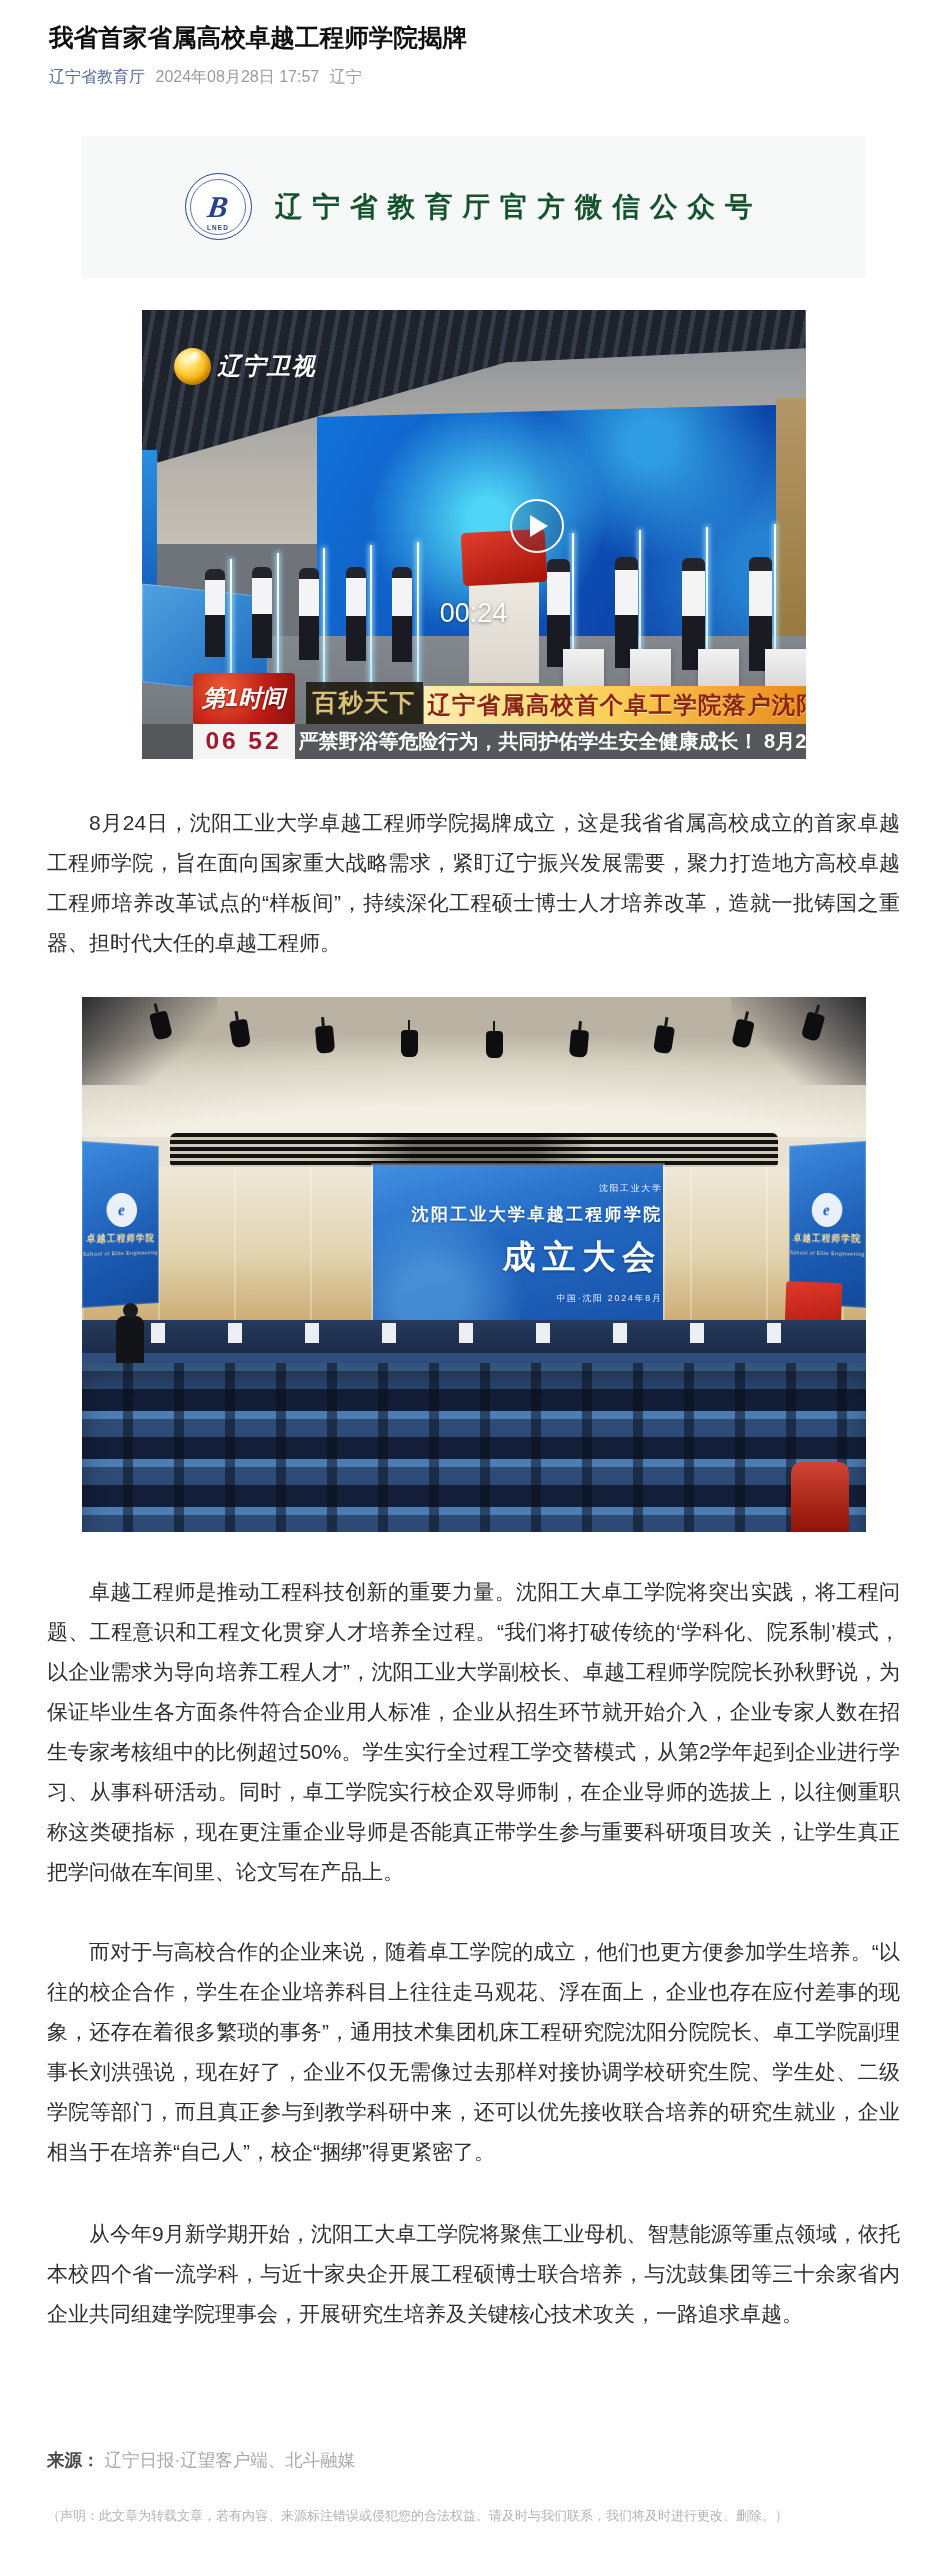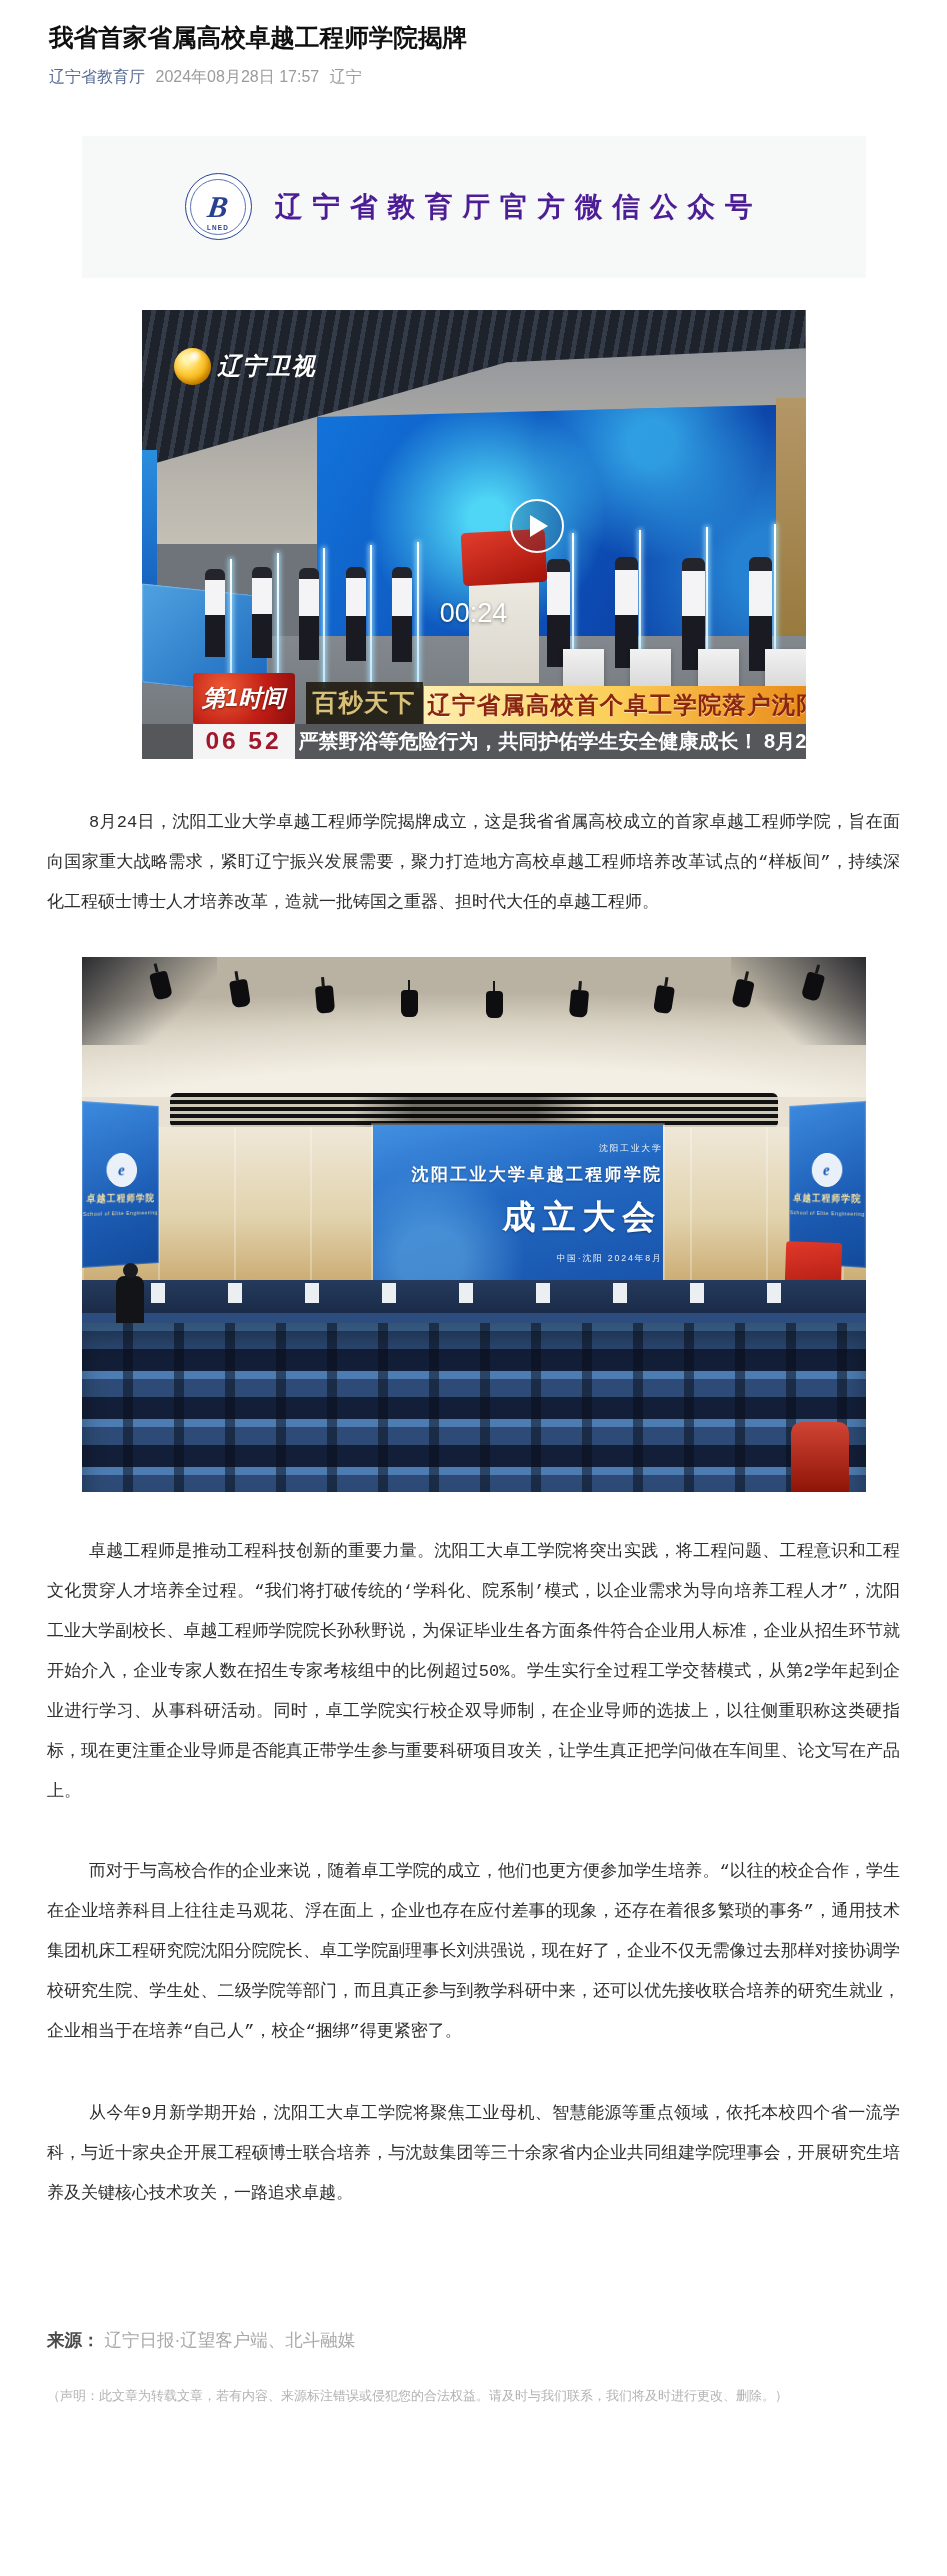--- a/index.html
+++ b/index.html
@@ -16,21 +16,21 @@
   .banner{position:relative;width:784px;height:142px;margin:49px auto 0;background:#f7f8f8;
           display:flex;align-items:center;justify-content:center;gap:23.4px;}
   .seal{position:relative;width:65px;height:65px;border-radius:50%;border:1.8px solid #27418f;
         background:#fff;flex:0 0 auto;display:flex;align-items:center;justify-content:center;}
   .seal::before{content:"";position:absolute;inset:4.7px;border-radius:50%;border:1.2px solid #5a72b4;}
   .seal-b{font-family:"Liberation Serif",serif;font-weight:900;font-style:italic;font-size:30px;
           color:#27418f;transform:skewX(-8deg);line-height:1;}
   .seal-abbr{position:absolute;bottom:8.2px;left:0;right:0;text-align:center;font-size:6.4px;
              color:#27418f;letter-spacing:1.2px;font-weight:700;}
   .banner-text{font-family:"Liberation Serif","DejaVu Serif",serif;font-weight:700;font-size:27.5px;
-               color:#4c1d95;letter-spacing:10px;white-space:nowrap;}
+               color:#14532d;letter-spacing:10px;white-space:nowrap;}
 
   
   .video{position:relative;width:664px;height:449px;margin:32px auto 0;overflow:hidden;background:#6f747b;cursor:pointer;}
   .v-ceiling{position:absolute;left:0;top:0;width:100%;height:234px;
              background:
                radial-gradient(circle 2.9px at 62% 55%,#fff 0 2.3px,transparent 2.9px),
                radial-gradient(circle 2.9px at 74% 75%,#fff 0 2.3px,transparent 2.9px),
                radial-gradient(circle 2.9px at 86% 45%,#fff 0 2.3px,transparent 2.9px),
                radial-gradient(circle 2.9px at 93% 70%,#fff 0 2.3px,transparent 2.9px),
                radial-gradient(circle 2.9px at 50% 85%,#eee 0 2.3px,transparent 2.9px),
@@ -88,21 +88,21 @@
            color:#d9c078;font-size:24.6px;font-weight:900;font-family:"Liberation Serif",serif;letter-spacing:1.2px;}
   .ticker-row{position:absolute;left:0;right:0;bottom:0;height:35px;background:#55575a;z-index:5;
               display:flex;align-items:center;overflow:hidden;}
   .clock{position:absolute;left:51px;top:0;bottom:0;width:102px;background:#f4f4f4;z-index:7;
          display:flex;align-items:center;justify-content:center;font-size:24.6px;font-weight:900;
          color:#a0182c;letter-spacing:2.9px;}
   .ticker{position:absolute;left:157px;right:0;white-space:nowrap;color:#fff;font-size:20px;font-weight:700;
           overflow:hidden;}
 
   
-  .para{margin:0 47px;font-size:17px;line-height:40px;text-align:justify;text-indent:42px;color:#2e2e2e;font-family:Liberation Mono, monospace;}
+  .para{margin:0 47px;font-size:21px;line-height:40px;text-align:justify;text-indent:42px;color:#2e2e2e;}
 
   
   .hp{position:relative;width:784px;height:535px;margin:34px auto 0;overflow:hidden;background:#e9e2d4;}
   .hp-ceiling{position:absolute;left:0;top:0;width:100%;height:140px;
               background:
                 radial-gradient(ellipse 120% 90% at 50% 115%,#f4efe4 40%,#d9d3c4 75%,#b9b2a2 100%);}
   .hp-corner-l{position:absolute;left:0;top:0;width:135px;height:88px;
                background:linear-gradient(135deg,rgba(35,36,42,.95),rgba(35,36,42,0) 70%);}
   .hp-corner-r{position:absolute;right:0;top:0;width:135px;height:88px;
                background:linear-gradient(225deg,rgba(35,36,42,.95),rgba(35,36,42,0) 70%);}

